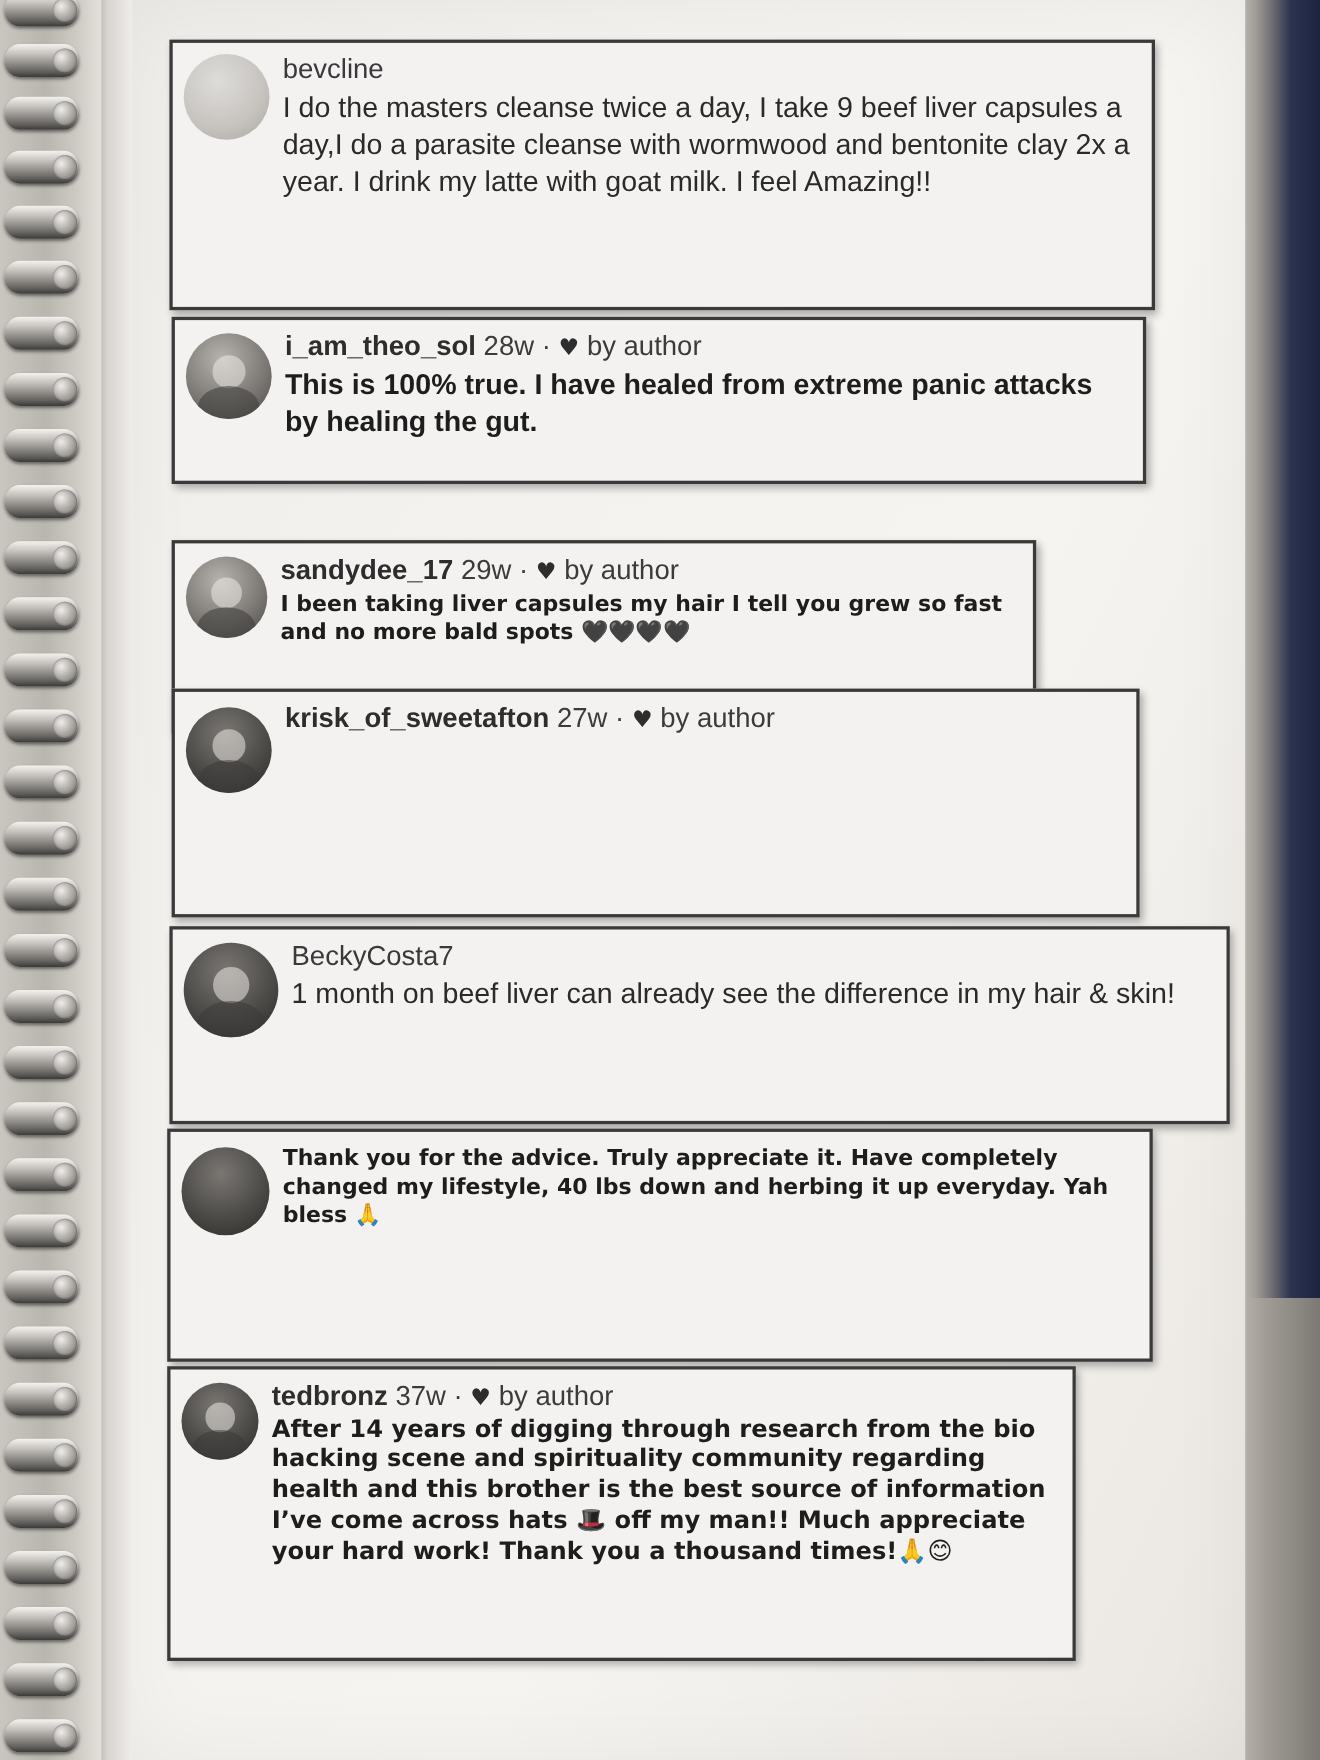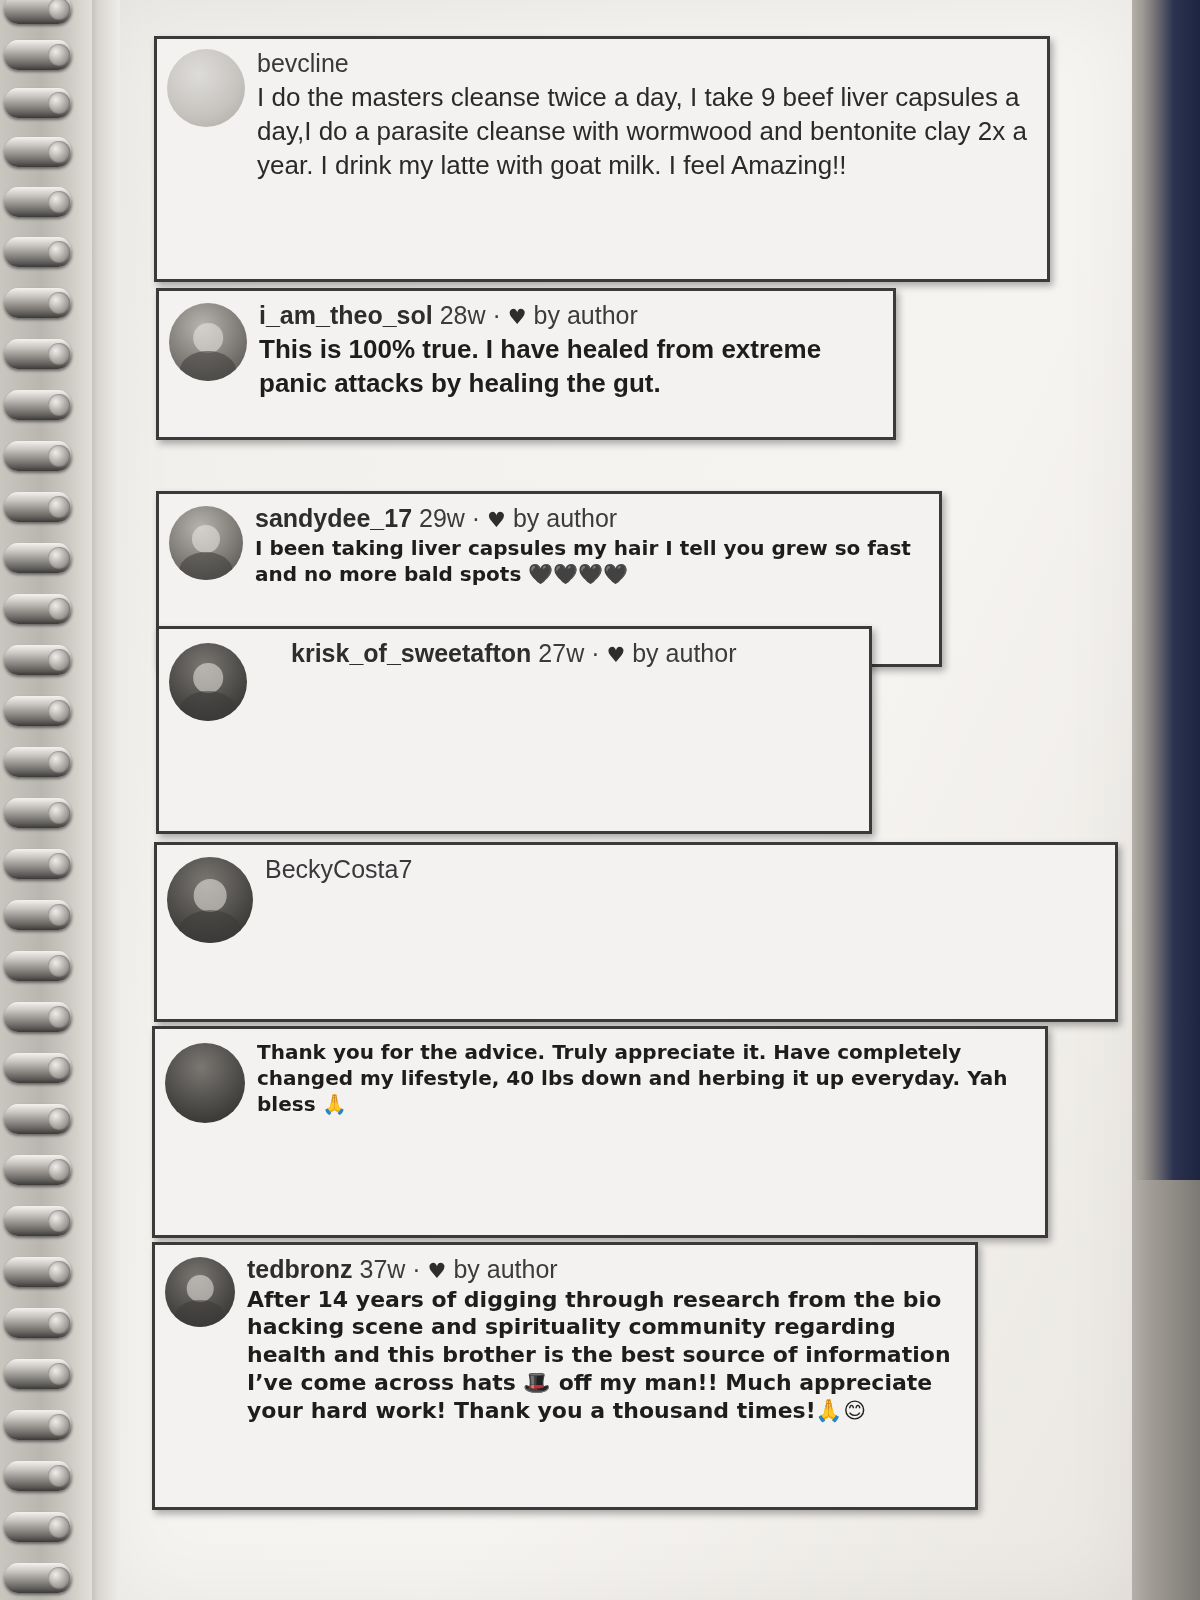--- a/index.html
+++ b/index.html
@@ -153,23 +153,23 @@
     color: #1d1d1d;
     font-weight: bold;
   }
   .text.light { font-weight: normal; color: #2a2a2a; }
   .text.small { font-size: 22px; line-height: 1.26; }
   .text.big { font-size: 26px; line-height: 1.32; }
   .emoji { font-family: "DejaVu Sans", sans-serif; }
 
   
   #card-bevcline       { left: 154px; top: 36px;   width: 896px; height: 246px; }
-  #card-theo           { left: 156px; top: 288px;  width: 740px; height: 152px; }
+  #card-theo           { left: 156px; top: 288px;  width: 886px; height: 152px; }
   #card-sandydee       { left: 156px; top: 446px;  width: 786px; height: 176px; margin-top: 45px; }
-  #card-krisk          { left: 156px; top: 626px;  width: 716px; height: 208px; gap: 32px; }
+  #card-krisk          { left: 156px; top: 626px;  width: 880px; height: 208px; }
   #card-becky          { left: 154px; top: 842px;  width: 964px; height: 180px; }
   #card-4ever          { left: 152px; top: 1026px; width: 896px; height: 212px; }
   #card-tedbronz       { left: 152px; top: 1242px; width: 826px; height: 268px; }
 </style>
 </head>
 <body>
 
 <div id="photo">
 
   <div id="desk-right"></div>
@@ -266,20 +266,21 @@
       </div>
     </div>
   </div>
 
   <div class="card" id="card-becky">
     <div class="avatar dark person" style="width:86px;height:86px;margin-top:2px;"></div>
     <div class="body">
       <div class="meta">
         <span class="uname light">BeckyCosta7</span>
       </div>
+      <div class="text light big">1 month on beef liver can already see the difference in my hair &amp; skin!</div>
     </div>
   </div>
 
   <div class="card" id="card-4ever">
     <div class="avatar dark" style="width:80px;height:80px;margin-top:4px;"></div>
     <div class="body">
       <div class="text emoji">Thank you for the advice. Truly appreciate it. Have completely changed my lifestyle, 40 lbs down and herbing it up everyday. Yah bless 🙏</div>
     </div>
   </div>
 

